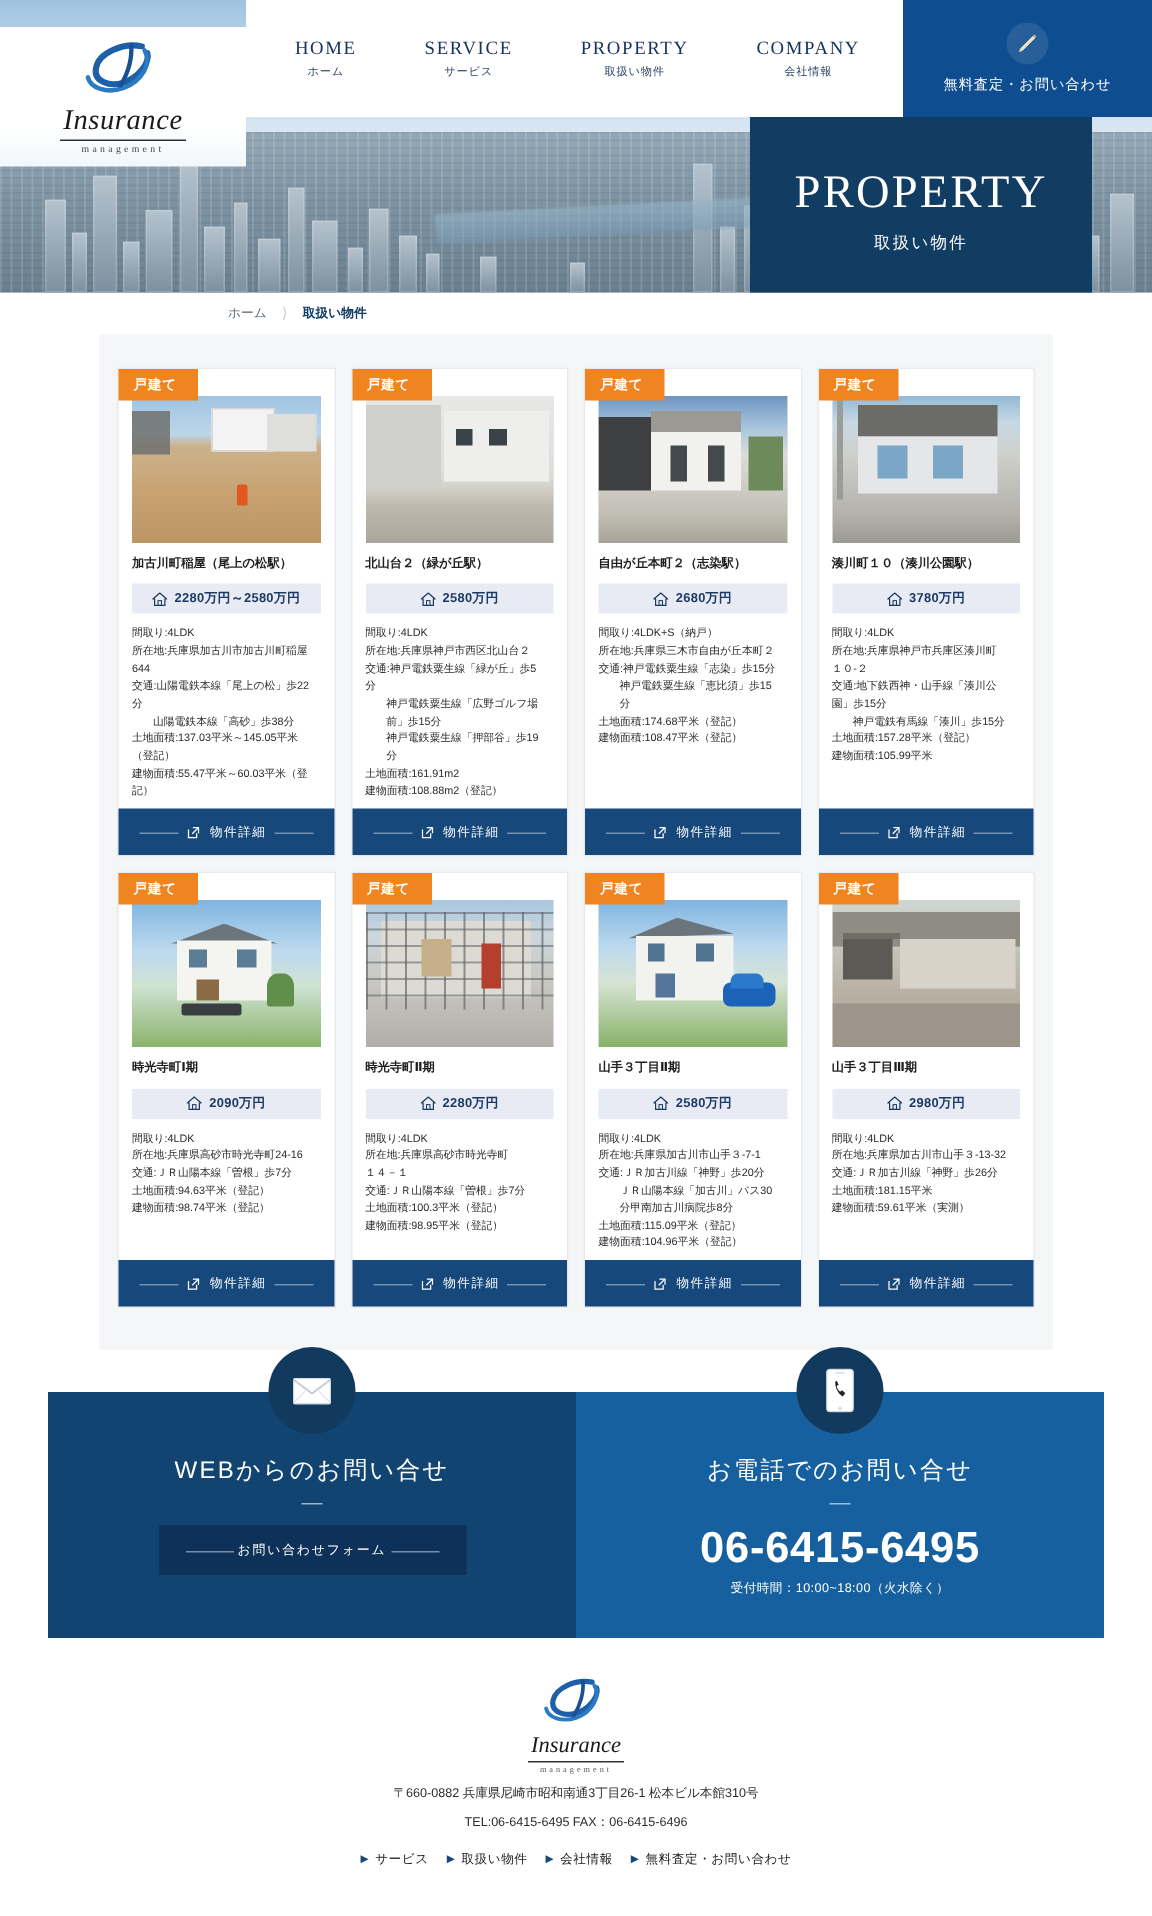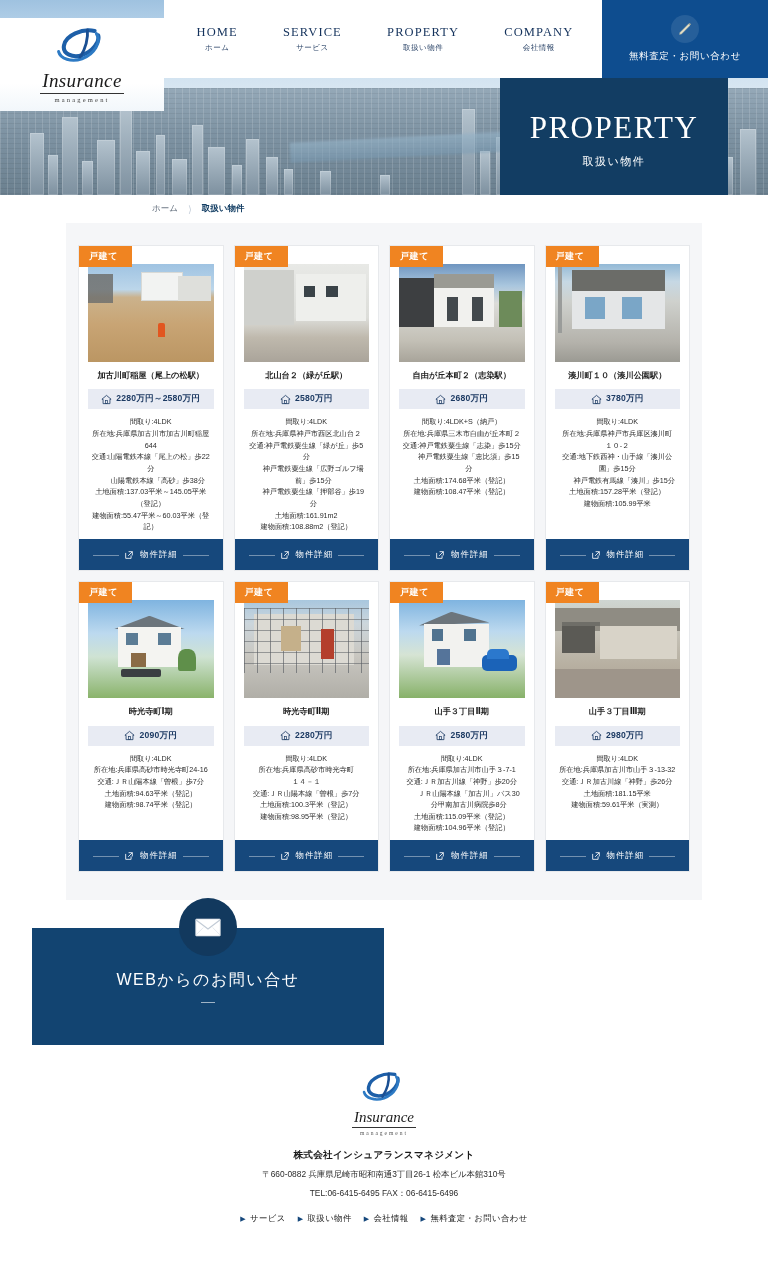--- a/index.html
+++ b/index.html
@@ -139,21 +139,20 @@
   .crumb { font-size: 8.5px; color: #5f6b7a; }
   .crumb.current { color: #123d63; font-weight: bold; }
   .crumb-sep { margin: 0 10px; color: #c9d2dc; font-size: 10px; }
 
   
   .page-body { width: 768px; background: #ffffff; padding-bottom: 4px; }
   .content-shell {
     width: 636px; margin: 0 auto;
     background: #f5f6f8;
     padding: 22px 12px 28px 12px;
-    text-align: center;
   }
   .card-grid {
     display: grid;
     grid-template-columns: repeat(4, 1fr);
     gap: 10px;
   }
 
   .pcard {
     background: #ffffff;
     position: relative;
@@ -670,33 +669,49 @@
     <div class="contact-col web">
       <div class="badge-circle">
         <svg width="26" height="19" viewBox="0 0 34 24">
           <rect x="1" y="1" width="32" height="22" rx="1" fill="#ffffff" stroke="#d8dde4" stroke-width="1"></rect>
           <path d="M1 2 L17 14 L33 2" fill="none" stroke="#c2cbd6" stroke-width="1.6"></path>
           <path d="M1 22 L11 12 M33 22 L23 12" fill="none" stroke="#e2e7ed" stroke-width="1.2"></path>
         </svg>
       </div>
       <h3>WEBからのお問い合せ</h3>
       <div class="divider"></div>
+      <div class="form-btn">
+        <span class="t">お問い合わせフォーム</span>
+      </div>
+    </div>
+    <div class="contact-col tel">
+      <div class="badge-circle">
+        <svg width="20" height="30" viewBox="0 0 22 34">
+          <rect x="1" y="1" width="20" height="32" rx="2.5" fill="#ffffff" stroke="#cfd6de" stroke-width="1"></rect>
+          <rect x="7.5" y="3" width="7" height="1.4" rx="0.7" fill="#d9dfe6"></rect>
+          <circle cx="11" cy="30.5" r="1.5" fill="#d9dfe6"></circle>
+          <path d="M7.5 10 C7 14 9 19 13 21.5 L15 19 L12.6 16.8 L11 18 C9.6 16.8 8.7 15.2 8.4 13.6 L10 12.6 L8.6 9.8 Z" fill="#20252b"></path>
+        </svg>
+      </div>
+      <h3>お電話でのお問い合せ</h3>
+      <div class="divider"></div>
+      <div class="phone-num">06-6415-6495</div>
+      <div class="phone-hours">受付時間：10:00~18:00（火水除く）</div>
     </div>
   </div>
 </div>
 
 <footer class="footer">
   <svg class="f-logo-mark" viewBox="0 0 60 46">
     <path d="M44,4 C30,1 12,9 10,20 C8,30 20,34 30,31 C42,27 50,16 48,9" fill="none" stroke="#1d5fa8" stroke-width="4.5" stroke-linecap="round"></path>
     <path d="M46,7 C52,16 44,30 30,35 C18,39 6,35 4,27" fill="none" stroke="#2d7ac4" stroke-width="3.4" stroke-linecap="round"></path>
     <path d="M36,3 C37,12 34,24 28,33" fill="none" stroke="#1a4f93" stroke-width="3.2" stroke-linecap="round"></path>
   </svg>
   <div class="f-logo-word">Insurance</div>
   <div class="f-logo-sub">management</div>
-  <div class="f-company">株式会社インシュアランスマネジメント</div>
   <div class="f-addr">〒660-0882 兵庫県尼崎市昭和南通3丁目26-1 松本ビル本館310号</div>
   <div class="f-addr">TEL:06-6415-6495 FAX：06-6415-6496</div>
   <div class="f-nav" id="footerNav">
       <a href="#">
         <span class="arrow">▶</span>
         <span>サービス</span>
       </a>
       <a href="#">
         <span class="arrow">▶</span>
         <span>取扱い物件</span>

